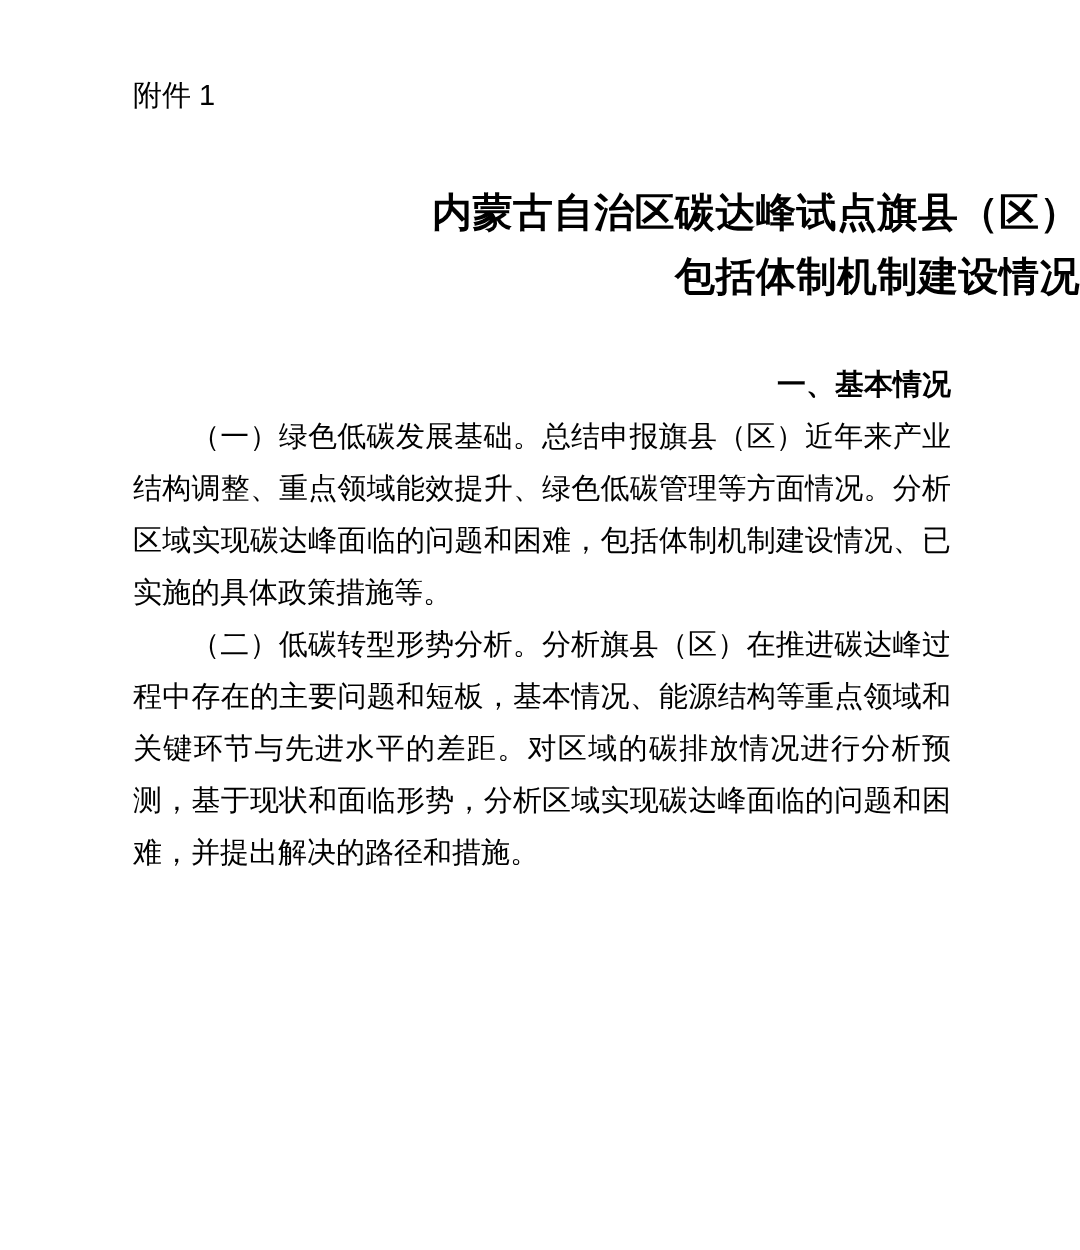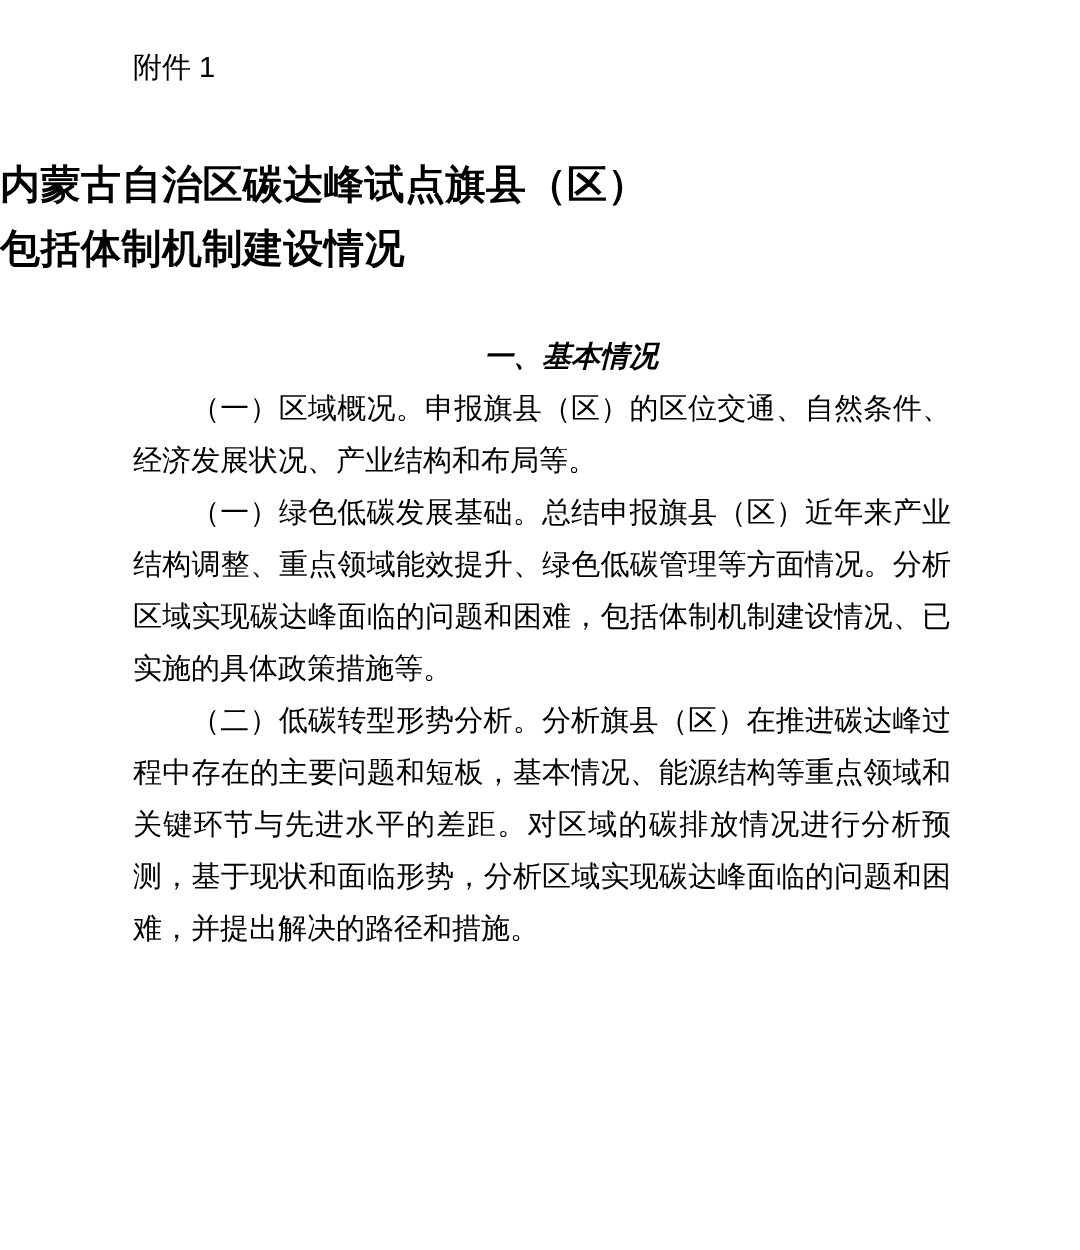--- a/index.html
+++ b/index.html
@@ -8,35 +8,36 @@
     background: #ffffff;
   }
   .page {
     position: relative;
     width: 1080px;
     height: 1092px;
     background: #ffffff;
     color: #000000;
     font-family: "Liberation Sans", sans-serif;
     overflow: hidden;
+    margin-top: 28px;
   }
   .attachment-label {
     position: absolute;
     left: 133px;
     top: 48px;
     font-size: 29px;
     line-height: 38px;
     white-space: pre;
   }
   .doc-title {
     position: absolute;
     left: 0;
     right: 0;
     top: 152px;
-    text-align: left;
+    text-align: right;
     font-weight: 700;
     font-size: 40px;
     line-height: 64px;
     letter-spacing: 0.5px;
   }
   .doc-title .title-line {
     display: block;
   }
   .doc-body {
     position: absolute;
@@ -47,22 +48,21 @@
     line-height: 52px;
     text-align: justify;
   }
   .doc-body p {
     margin: 0;
     padding: 0;
     text-indent: 2em;
   }
   .doc-body p.section-heading {
     font-weight: 700;
-    text-align: center;
-    font-style: italic;
+    text-align: right;
   }
   .page-footer {
     position: absolute;
     left: 136px;
     top: 1206px;
     font-family: "Liberation Serif", serif;
     font-size: 27px;
     line-height: 36px;
     letter-spacing: 6px;
     white-space: pre;
@@ -75,20 +75,19 @@
 
   <div class="attachment-label">附件 1</div>
 
   <div class="doc-title">
     <span class="title-line">内蒙古自治区碳达峰试点旗县（区）</span>
     <span class="title-line">包括体制机制建设情况</span>
   </div>
 
   <div class="doc-body">
     <p class="section-heading">一、基本情况</p>
-    <p class="body-paragraph">（一）区域概况。申报旗县（区）的区位交通、自然条件、经济发展状况、产业结构和布局等。</p>
     <p class="body-paragraph">（一）绿色低碳发展基础。总结申报旗县（区）近年来产业结构调整、重点领域能效提升、绿色低碳管理等方面情况。分析区域实现碳达峰面临的问题和困难，包括体制机制建设情况、已实施的具体政策措施等。</p>
     <p class="body-paragraph">（二）低碳转型形势分析。分析旗县（区）在推进碳达峰过程中存在的主要问题和短板，基本情况、能源结构等重点领域和关键环节与先进水平的差距。对区域的碳排放情况进行分析预测，基于现状和面临形势，分析区域实现碳达峰面临的问题和困难，并提出解决的路径和措施。</p>
   </div>
 
   <div class="page-footer">— 8 —</div>
 
 </div>
 
 </body></html>

